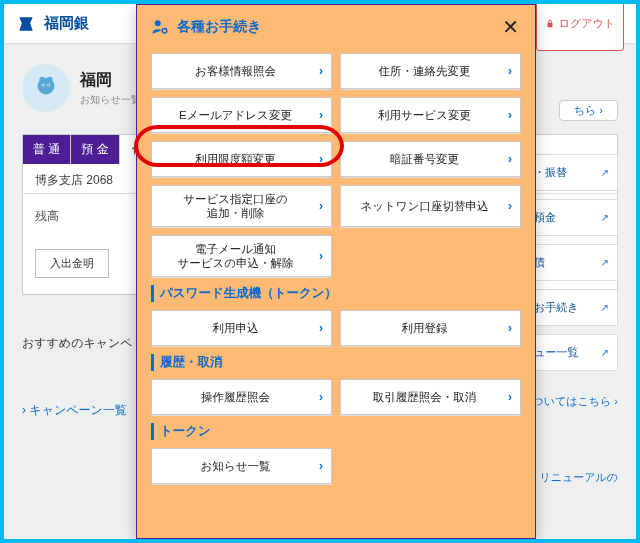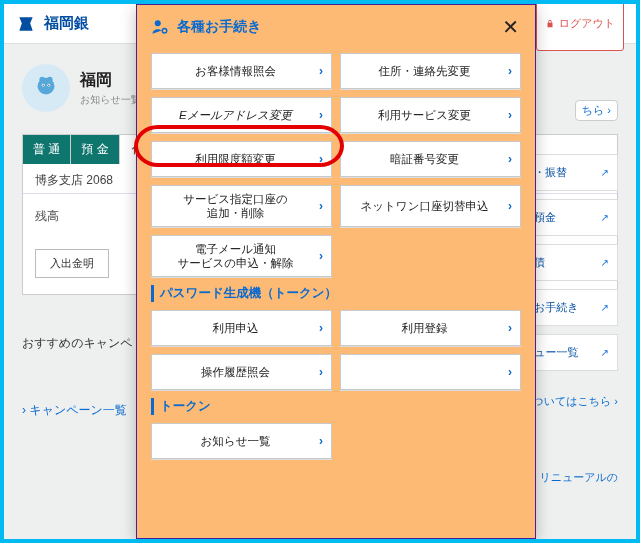--- a/index.html
+++ b/index.html
@@ -27,31 +27,31 @@
     width: 48px; height: 48px; border-radius: 50%; background: #d6eaf6;
     display: flex; align-items: center; justify-content: center;
   }
   .avatar svg { width: 30px; height: 30px; }
   .user-text .name { font-size: 16px; font-weight: 600; color: #222; }
   .user-text .sub  { font-size: 10px; color: #888; margin-top: 2px; }
 
   .faded-link-pill {
     position: absolute; right: 18px; top: 56px;
     background: #fff; border: 1px solid #ccc; color: #0a6ad0; font-size: 11px;
-    padding: 2px 6px; border-radius: 4px;
+    padding: 2px 14px; border-radius: 4px;
   }
 
   .account-card {
     background: #fff; border: 1px solid #ccc; padding: 0; margin-top: 6px;
   }
   .account-tabs { display: flex; }
   .tab {
     font-size: 12px; color: #666; background: #eee; padding: 6px 10px; border-right: 1px solid #ccc;
   }
-  .tab.active { color: #fff; background: #0f766e; }
+  .tab.active { color: #fff; background: #4c1d95; }
   .tab-label-sub { margin-left: 8px; color: #444; font-size: 12px; padding: 6px 4px; }
   .account-info { font-size: 12px; color: #444; padding: 8px 12px 4px 12px; }
   .balance-row {
     display: flex; align-items: center; gap: 14px;
     border-top: 1px solid #dde; padding: 14px 12px;
   }
   .balance-label { font-size: 12px; color: #555; }
   .history-btn {
     margin: 10px 12px 16px 12px; background: #fff; border: 1px solid #bbb;
     font-size: 11px; color: #333; padding: 6px 14px; cursor: pointer;
@@ -224,21 +224,21 @@
         <div class="btn-grid">
           <div class="m-btn">
             <span style="white-space: pre-line;">お客様情報照会</span>
             <span class="chev">›</span>
           </div>
           <div class="m-btn">
             <span style="white-space: pre-line;">住所・連絡先変更</span>
             <span class="chev">›</span>
           </div>
           <div class="m-btn">
-            <span style="white-space: pre-line; font-style: italic;">Eメールアドレス変更</span>
+            <span style="white-space: pre-line;">Eメールアドレス変更</span>
             <span class="chev">›</span>
           </div>
           <div class="m-btn">
             <span style="white-space: pre-line;">利用サービス変更</span>
             <span class="chev">›</span>
           </div>
           <div class="m-btn">
             <span style="white-space: pre-line;">利用限度額変更</span>
             <span class="chev">›</span>
           </div>
@@ -270,26 +270,28 @@
             <span style="white-space: pre-line;">利用申込</span>
             <span class="chev">›</span>
           </div>
           <div class="m-btn">
             <span style="white-space: pre-line;">利用登録</span>
             <span class="chev">›</span>
           </div>
         </div>
       </div>
       <div class="section">
+        <div class="section-title">履歴・取消</div>
         <div class="btn-grid">
           <div class="m-btn">
             <span style="white-space: pre-line;">操作履歴照会</span>
             <span class="chev">›</span>
           </div>
           <div class="m-btn">
+            <span style="white-space: pre-line;">取引履歴照会・取消</span>
             <span class="chev">›</span>
           </div>
         </div>
       </div>
       <div class="section">
         <div class="section-title">トークン</div>
         <div class="btn-grid">
           <div class="m-btn">
             <span style="white-space: pre-line;">お知らせ一覧</span>
             <span class="chev">›</span>

